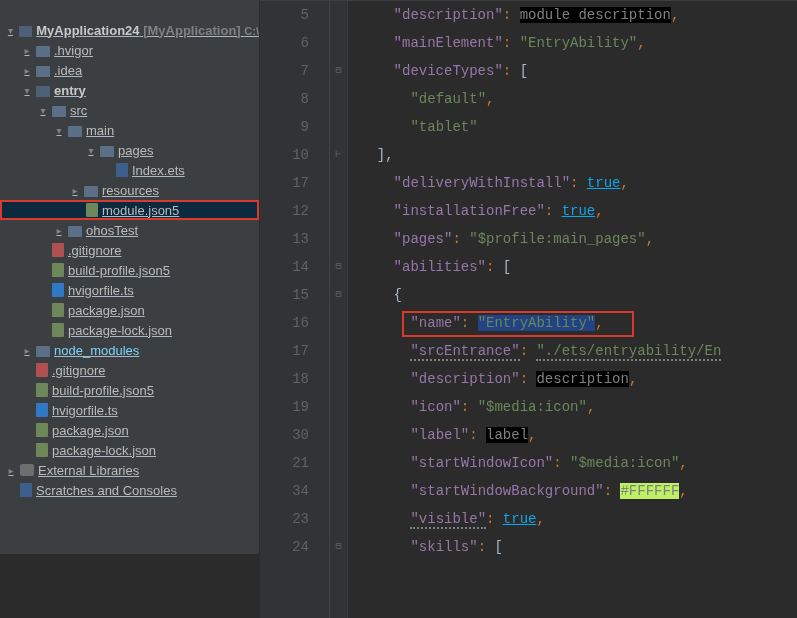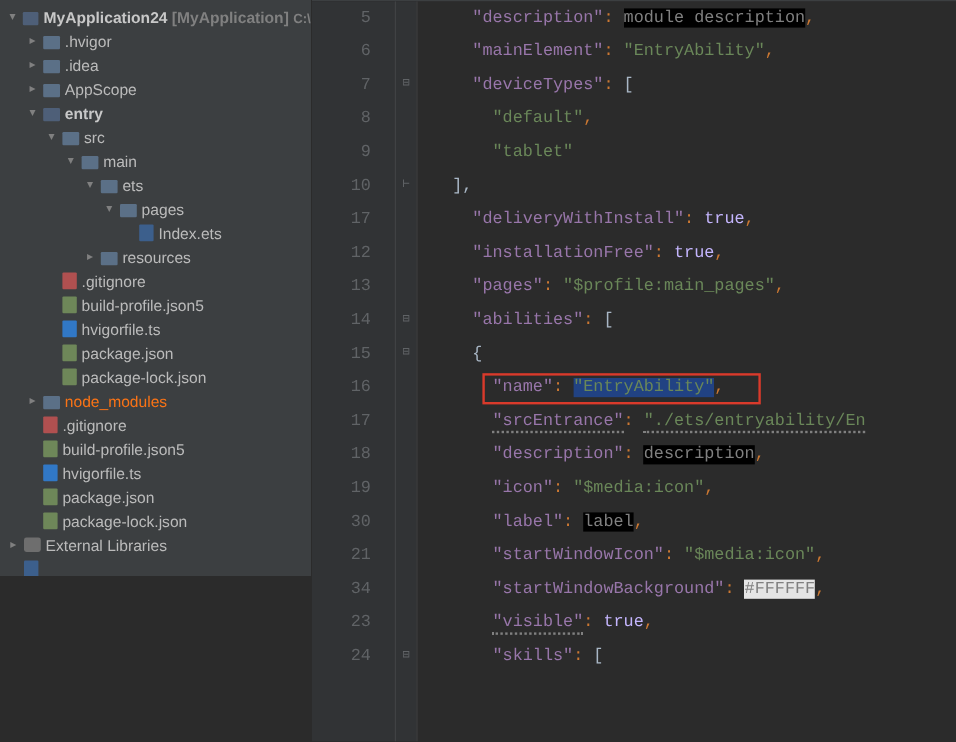--- a/index.html
+++ b/index.html
@@ -11,38 +11,39 @@
     width: 797px;
     height: 618px;
     overflow: hidden;
     display: flex;
   }
   
   .sidebar {
     width: 260px;
     background: #3c3f41;
     border-right: 1px solid #2b2b2b;
-    height: 480px;
+    height: 554px;
     overflow-y: auto;
-    padding-top: 4px;
+    padding-top: 20px;
     font-size: 13px;
+    text-decoration: underline;
   }
   .tree-row {
     display: flex;
     align-items: center;
     height: 20px;
     white-space: nowrap;
     cursor: default;
   }
   .tree-row.selected {
     background: #0d293e;
     border: 2px solid #d93a2b;
     border-radius: 0;
   }
-  .tree-row.orange .label { color: #f97316; }
+  .tree-row.orange .label { color: #7dd3fc; }
   .arrow { width: 14px; text-align: center; color: #808080; font-size: 10px; }
   .arrow.exp::before { content: "▾"; }
   .arrow.col::before { content: "▸"; }
   .icon { width: 16px; height: 16px; margin: 0 4px 0 2px; display:inline-flex; align-items:center; justify-content:center; }
   .icon.folder { background: #5b7087; border-radius: 1px; width:14px; height:11px; margin-top:2px; }
   .icon.folder-entry { background: #4e5f78; border-radius:1px; width:14px; height:11px; margin-top:2px; }
   .icon.file { background:#3c5f8c; width:12px; height:14px; border-radius:1px; position:relative; }
   .icon.file.json { background:#6e8759; }
   .icon.file.ts { background:#3178c6; }
   .icon.file.git { background:#b05050; }
@@ -76,26 +77,26 @@
   .fold-col {
     width: 18px;
     background: #313335;
     border-right: 1px solid #3a3a3a;
   }
   .fold-col .mark { height:28px; color:#606366; font-size:10px; text-align:center; }
   .code { flex:1; padding-left: 12px; white-space: pre; overflow:hidden; }
   .code .line { height:28px; position:relative; }
   .key { color: #9876aa; }
   .str { color: #6a8759; }
-  .kw  { color: #c4b5fd; }
+  .kw  { color: #0ea5e9; text-decoration: underline; }
   .pun { color: #cc7832; }
   .brkt{ color: #a9b7c6; }
   .var { color: #808080; background:#000000; }
   .sel { background:#214283; }
-  .warnbg { background:#e5e5e5; }
+  .warnbg { background:#bef264; }
   .squiggle { border-bottom: 2px dotted #808080; }
   .redbox {
     position:absolute; border:2px solid #d93a2b; pointer-events:none;
   }
   
   ::-webkit-scrollbar { width:0; height:0; }
 </style>
 </head>
 <body>
 
@@ -114,66 +115,66 @@
         <span class="label">.hvigor</span>
       </div>
       <div class="tree-row">
         <span class="indent" style="width: 20px;"></span>
         <span class="arrow col"></span>
         <span class="icon folder"></span>
         <span class="label">.idea</span>
       </div>
       <div class="tree-row">
         <span class="indent" style="width: 20px;"></span>
-        <span class="arrow col"></span>
-        <span class="icon folder"></span>
-        <span class="label">AppScope</span>
-      </div>
-      <div class="tree-row">
-        <span class="indent" style="width: 20px;"></span>
         <span class="arrow exp"></span>
         <span class="icon folder-entry"></span>
         <span class="label bold">entry</span>
       </div>
       <div class="tree-row">
         <span class="indent" style="width: 36px;"></span>
         <span class="arrow exp"></span>
         <span class="icon folder"></span>
         <span class="label">src</span>
       </div>
       <div class="tree-row">
         <span class="indent" style="width: 52px;"></span>
         <span class="arrow exp"></span>
         <span class="icon folder"></span>
         <span class="label">main</span>
       </div>
       <div class="tree-row">
-        <span class="indent" style="width: 68px;"></span>
-        <span class="arrow exp"></span>
-        <span class="icon folder"></span>
-        <span class="label">ets</span>
-      </div>
-      <div class="tree-row">
         <span class="indent" style="width: 84px;"></span>
         <span class="arrow exp"></span>
         <span class="icon folder"></span>
         <span class="label">pages</span>
       </div>
       <div class="tree-row">
         <span class="indent" style="width: 100px;"></span>
         <span class="arrow "></span>
         <span class="icon file"></span>
         <span class="label">Index.ets</span>
       </div>
       <div class="tree-row">
         <span class="indent" style="width: 68px;"></span>
         <span class="arrow col"></span>
         <span class="icon folder"></span>
         <span class="label">resources</span>
       </div>
+      <div class="tree-row selected">
+        <span class="indent" style="width: 68px;"></span>
+        <span class="arrow "></span>
+        <span class="icon file json"></span>
+        <span class="label">module.json5</span>
+      </div>
+      <div class="tree-row">
+        <span class="indent" style="width: 52px;"></span>
+        <span class="arrow col"></span>
+        <span class="icon folder"></span>
+        <span class="label">ohosTest</span>
+      </div>
       <div class="tree-row">
         <span class="indent" style="width: 36px;"></span>
         <span class="arrow "></span>
         <span class="icon file git"></span>
         <span class="label">.gitignore</span>
       </div>
       <div class="tree-row">
         <span class="indent" style="width: 36px;"></span>
         <span class="arrow "></span>
         <span class="icon file json"></span>
@@ -236,20 +237,21 @@
       <div class="tree-row">
         <span class="indent" style="width: 4px;"></span>
         <span class="arrow col"></span>
         <span class="icon lib"></span>
         <span class="label">External Libraries</span>
       </div>
       <div class="tree-row">
         <span class="indent" style="width: 4px;"></span>
         <span class="arrow "></span>
         <span class="icon file"></span>
+        <span class="label">Scratches and Consoles</span>
       </div>
     </div>
 </div>
 
 <div class="editor">
   <div class="gutter" id="gutter">
       <div class="num">5</div>
       <div class="num">6</div>
       <div class="num">7</div>
       <div class="num">8</div>

